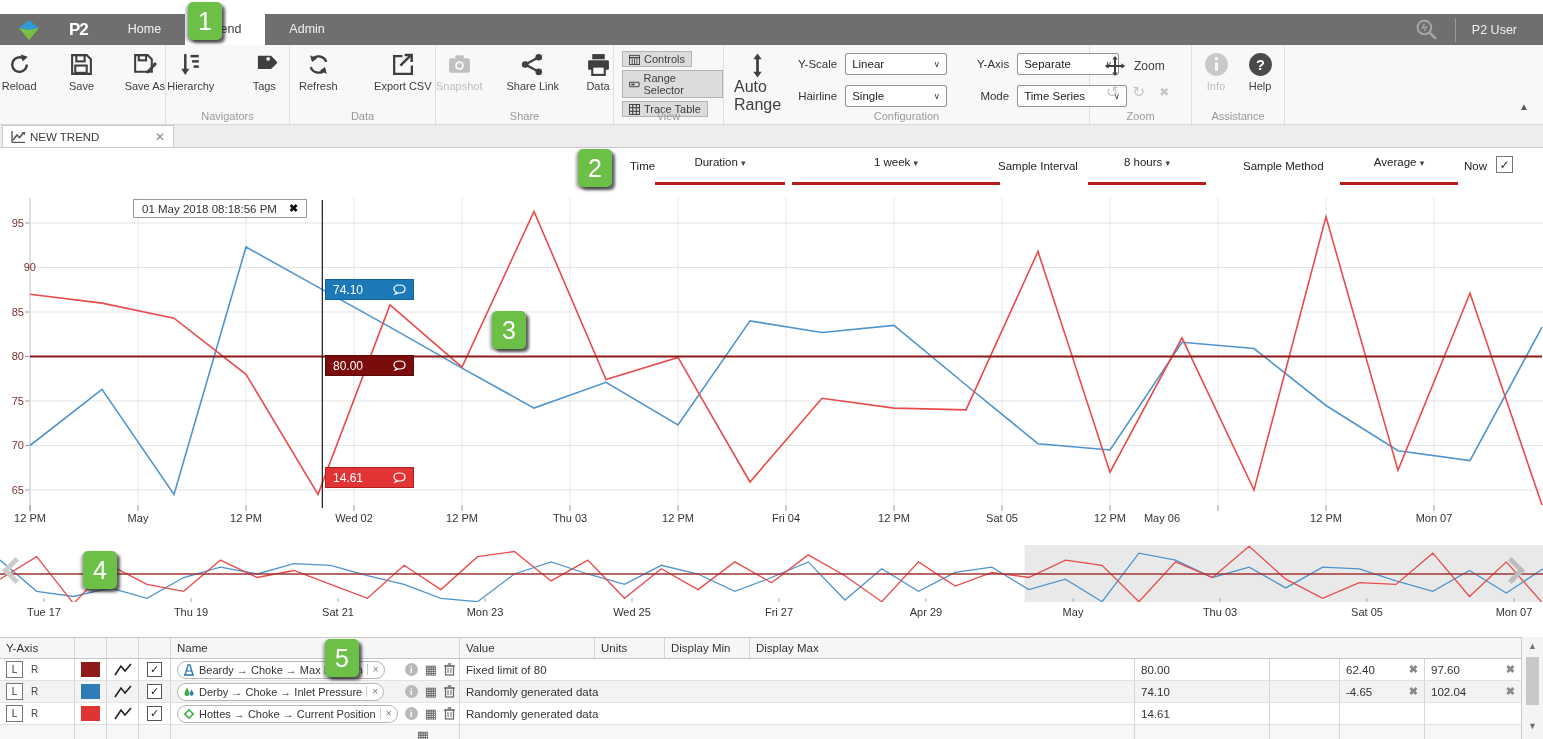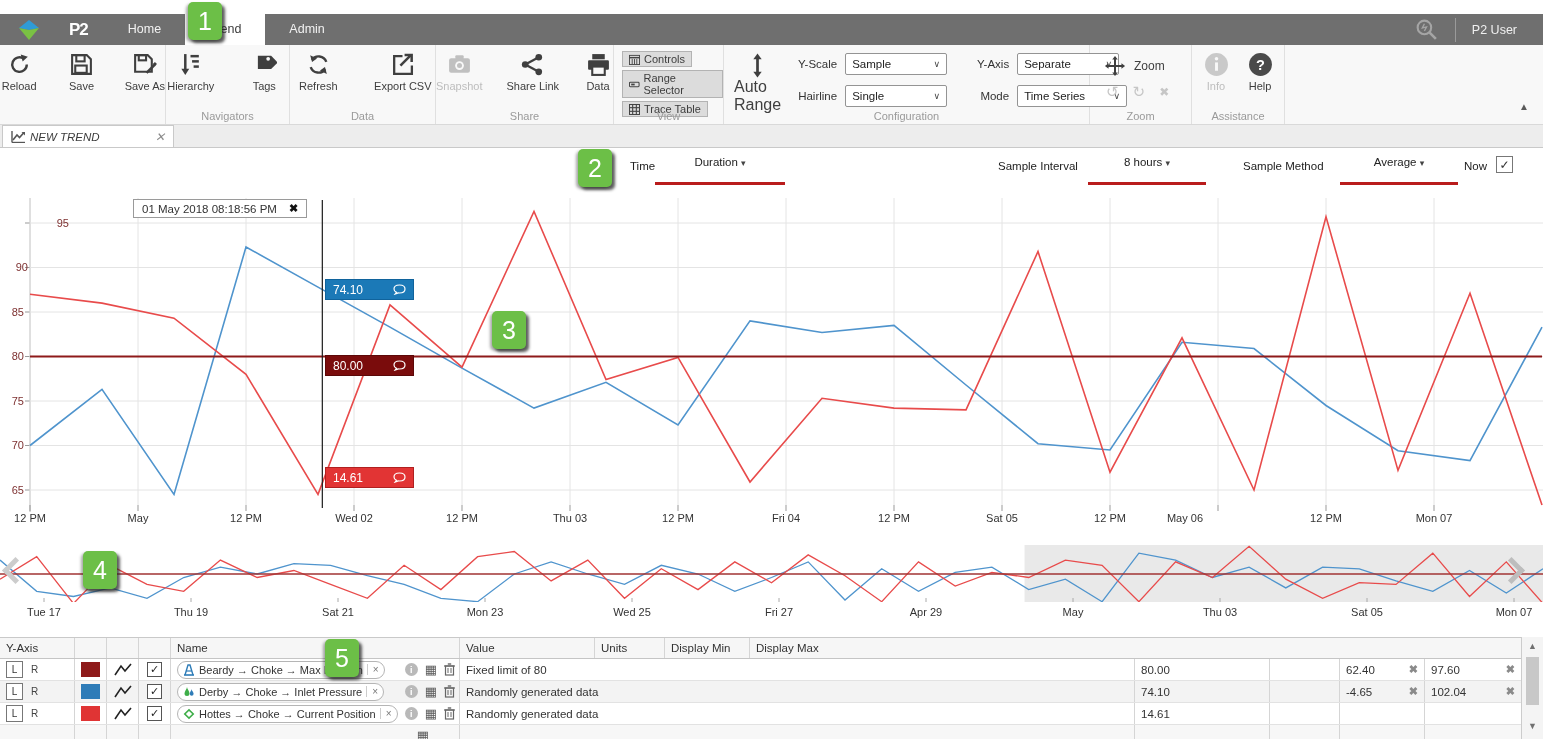--- a/index.html
+++ b/index.html
@@ -38,21 +38,21 @@
   .select{width:88px;height:20px;border:1px solid #949494;border-radius:2px;background:#fff;display:flex;
           align-items:center;justify-content:space-between;padding:0 6px;font-size:11.5px;color:#222;cursor:pointer;}
   .select .chev{font-size:9px;color:#444;}
   
   .zoomtop{display:flex;align-items:center;gap:8px;padding:10px 0 0 14px;cursor:pointer;color:#3f3f3f;font-size:12px;}
   .zoomrow{display:flex;gap:14px;padding:6px 0 0 16px;font-size:15px;color:#c6c6c6;}
   .ribbon-collapse{position:absolute;right:14px;bottom:12px;font-size:10px;color:#5a5a5a;cursor:pointer;}
   
   .tabstrip{position:absolute;top:125px;left:0;width:100%;height:23px;background:#ededed;border-bottom:1px solid #c9c9c9;box-sizing:border-box;}
   .doc-tab{position:absolute;left:2px;top:0;width:172px;height:22px;background:#fff;border:1px solid #c9c9c9;border-bottom:none;
-           display:flex;align-items:center;padding:0 8px;font-size:11.5px;color:#3c3c3c;box-sizing:border-box;cursor:pointer;font-style:italic;}
+           display:flex;align-items:center;padding:0 8px;font-size:11.5px;color:#3c3c3c;box-sizing:border-box;cursor:pointer;}
   .doc-tab .x{margin-left:auto;color:#8a8a8a;font-size:12px;cursor:pointer;}
   
   .timerow{position:absolute;top:148px;left:0;width:100%;height:42px;background:#fff;}
   .tc-label{position:absolute;font-size:11.5px;color:#222;top:12px;}
   .dd{position:absolute;top:8px;height:26px;border-bottom:3px solid #b91c1c;text-align:center;
       font-size:11.5px;color:#222;cursor:pointer;}
   .dd .arr{font-size:9px;color:#444;}
   .now-check{position:absolute;top:8px;width:15px;height:15px;border:1px solid #777;background:#fff;
              display:flex;align-items:center;justify-content:center;font-size:12px;color:#333;cursor:pointer;}
   
@@ -284,21 +284,21 @@
             <polygon points="8,6 16,6 12,0.5" fill="currentColor"></polygon>
             <polygon points="8,18 16,18 12,23.5" fill="currentColor"></polygon>
           </svg>
           <span class="cap">Auto Range</span>
         </div>
         <div class="cfg-grid">
           <div class="cfg-col">
             <div class="cfg-row">
               <span class="cfg-lab">Y-Scale</span>
               <div class="select">
-                <span>Sample</span>
+                <span>Linear</span>
                 <span class="chev">∨</span>
               </div>
             </div>
             <div class="cfg-row">
               <span class="cfg-lab">Hairline</span>
               <div class="select">
                 <span>Single</span>
                 <span class="chev">∨</span>
               </div>
             </div>
@@ -378,20 +378,24 @@
       </svg>
       <span>NEW TREND</span>
       <span class="x">✕</span>
     </div>
   </div>
 
   <div class="timerow">
     <span class="tc-label" style="left:630px">Time</span>
     <div class="dd" style="left:655px;width:130px;">
       <span>Duration</span>
+      <span class="arr"> ▾</span>
+    </div>
+    <div class="dd" style="left:792px;width:208px;">
+      <span>1 week</span>
       <span class="arr"> ▾</span>
     </div>
     <span class="tc-label" style="left:998px">Sample Interval</span>
     <div class="dd" style="left:1088px;width:118px;">
       <span>8 hours</span>
       <span class="arr"> ▾</span>
     </div>
     <span class="tc-label" style="left:1243px">Sample Method</span>
     <div class="dd" style="left:1340px;width:118px;">
       <span>Average</span>
@@ -445,41 +449,41 @@
         <line x1="1326" y1="8" x2="1326" y2="315" stroke="#e4e4e4" stroke-width="1"></line>
         <line x1="1326" y1="315" x2="1326" y2="321" stroke="#999"></line>
         <line x1="1434" y1="8" x2="1434" y2="315" stroke="#e4e4e4" stroke-width="1"></line>
         <line x1="1434" y1="315" x2="1434" y2="321" stroke="#999"></line>
         <polyline points="30,255.5 102,199.4 174,304.4 246,57.0 318,97.1 390,137.1 462,178.1 534,218.1 606,192.3 678,235.0 750,130.9 822,142.5 894,135.4 966,195.0 1038,253.7 1110,260.0 1182,152.3 1254,158.5 1326,215.5 1398,260.8 1470,270.6 1542,137.1" fill="none" stroke="#4f94cd" stroke-width="1.6"></polyline>
         <polyline points="30,104.2 102,113.1 174,128.2 246,184.3 318,304.4 390,114.9 462,177.2 534,21.4 606,189.6 678,167.4 750,292.0 822,208.3 894,218.1 966,219.9 1038,61.5 1110,282.2 1182,147.8 1254,300.0 1326,26.8 1398,280.4 1470,103.3 1542,315.1" fill="none" stroke="#e84b4b" stroke-width="1.6"></polyline>
         <polyline points="30,166.5 102,166.5 174,166.5 246,166.5 318,166.5 390,166.5 462,166.5 534,166.5 606,166.5 678,166.5 750,166.5 822,166.5 894,166.5 966,166.5 1038,166.5 1110,166.5 1182,166.5 1254,166.5 1326,166.5 1398,166.5 1470,166.5 1542,166.5" fill="none" stroke="#8e1a1a" stroke-width="1.8"></polyline>
         <line x1="322.32" y1="10" x2="322.32" y2="318" stroke="#1a1a1a" stroke-width="1.2"></line>
       </svg>
     <div id="ylabels">
-        <div class="ylab" style="left: 0px; top: 26.5px; padding-left: 45px;">95</div>
-        <div class="ylab" style="left: 4px; top: 71px;">90</div>
+        <div class="ylab" style="left: 0px; top: 26.5px;">95</div>
+        <div class="ylab" style="left: 12px; top: 71px;">90</div>
         <div class="ylab" style="left: 0px; top: 115.5px;">85</div>
         <div class="ylab" style="left: 0px; top: 160px;">80</div>
         <div class="ylab" style="left: 0px; top: 204.5px;">75</div>
         <div class="ylab" style="left: 0px; top: 249px;">70</div>
         <div class="ylab" style="left: 0px; top: 293.5px;">65</div>
       </div>
     <div id="xlabels">
         <div class="xlab" style="left: -15px;">12 PM</div>
         <div class="xlab" style="left: 93px;">May</div>
         <div class="xlab" style="left: 201px;">12 PM</div>
         <div class="xlab" style="left: 309px;">Wed 02</div>
         <div class="xlab" style="left: 417px;">12 PM</div>
         <div class="xlab" style="left: 525px;">Thu 03</div>
         <div class="xlab" style="left: 633px;">12 PM</div>
         <div class="xlab" style="left: 741px;">Fri 04</div>
         <div class="xlab" style="left: 849px;">12 PM</div>
         <div class="xlab" style="left: 957px;">Sat 05</div>
         <div class="xlab" style="left: 1065px;">12 PM</div>
-        <div class="xlab" style="left: 1140px;">May 06</div>
+        <div class="xlab" style="left: 1117px;">May 06</div>
         <div class="xlab" style="left: 1281px;">12 PM</div>
         <div class="xlab" style="left: 1389px;">Mon 07</div>
       </div>
     <div class="hl-timestamp">
       <span>01 May 2018 08:18:56 PM</span>
       <span class="x">✖</span>
     </div>
     <div id="hlboxes">
         <div class="hl-box" style="top: 89px; background: rgb(27, 121, 183); border: 1px solid rgb(16, 99, 156);">
           <span>74.10</span>

